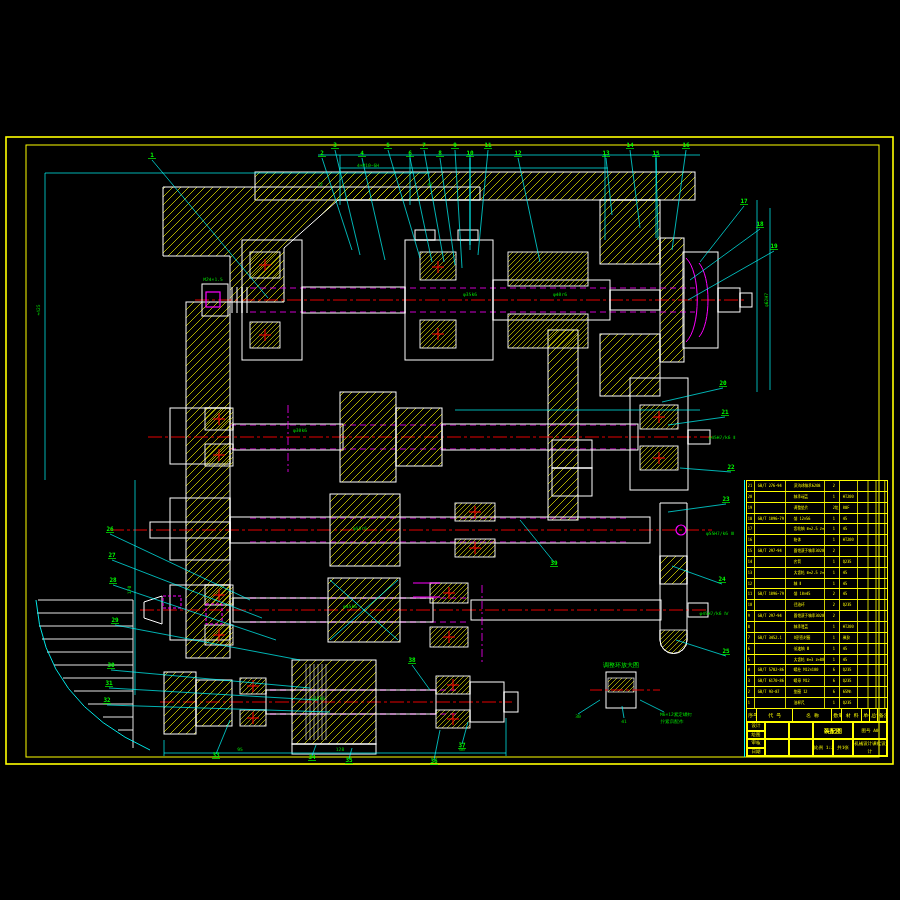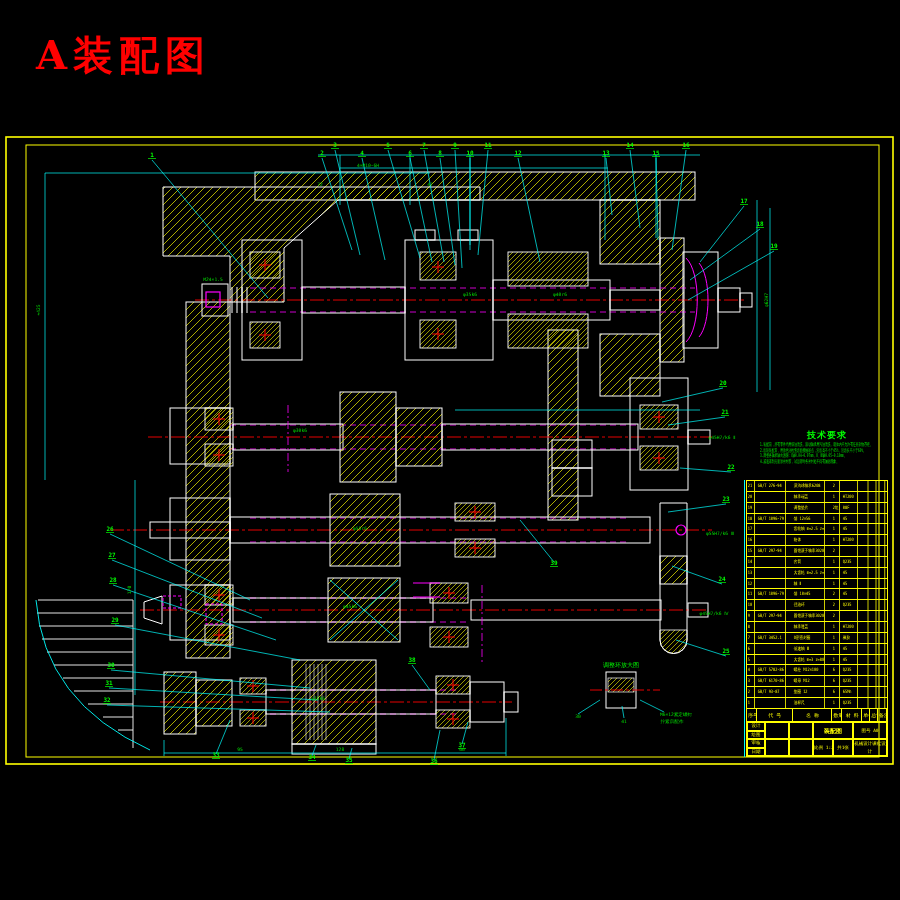--- a/index.html
+++ b/index.html
@@ -23,21 +23,20 @@
   #tblock{position:absolute;left:0;top:241px;width:140px;height:34px;}
   .tb{position:absolute;box-sizing:border-box;border:.5px solid #ffff00;color:#ffff00;font-size:4.5px;
       overflow:hidden;white-space:nowrap;text-align:center;}
   .tb.big{font-size:6px;font-weight:bold;line-height:16px;}
 </style>
 </head>
 <body>
 
 <div id="stage">
 
-  <div id="page-title">A装配图</div>
 
   <svg id="cad" width="900" height="900" viewBox="0 0 900 900">
     <defs>
       <pattern id="h" patternUnits="userSpaceOnUse" width="8" height="8">
         <path d="M-2,10 L10,-2 M2,14 L14,2" stroke="#d8d800" stroke-width="0.8" fill="none"></path>
       </pattern>
       <pattern id="h2" patternUnits="userSpaceOnUse" width="5" height="5">
         <path d="M-1,6 L6,-1" stroke="#d8d800" stroke-width="0.7" fill="none"></path>
       </pattern>
     </defs>
@@ -368,29 +367,20 @@
 
     <text id="detail-cap" x="621" y="667" fill="#00ff00" font-size="6" text-anchor="middle">调整环放大图</text>
     <g id="g-detail-labels">
         <text x="578" y="718" fill="#00e000" font-size="4.6" text-anchor="middle">30</text>
         <text x="624" y="723" fill="#00e000" font-size="4.6" text-anchor="middle">41</text>
         <text x="676" y="716" fill="#00e000" font-size="4.6" text-anchor="middle">M6×12紧定螺钉</text>
         <text x="672" y="723" fill="#00e000" font-size="4.6" text-anchor="middle">拧紧后配作</text>
       </g>
   </svg>
 
-  <div id="tech">
-    <div class="hd">技术要求</div>
-    <div id="tech-lines">
-        <div class="ln">1.装配前，所有零件均用煤油清洗，滚动轴承用汽油清洗，箱体内不允许有任何杂物存在。</div>
-        <div class="ln">2.齿轮装配后，用涂色法检查齿面接触斑点，沿齿高不小于45%，沿齿长不小于60%。</div>
-        <div class="ln">3.调整各轴承轴向游隙：Ⅰ轴0.04~0.07mm，Ⅱ、Ⅲ轴0.05~0.10mm。</div>
-        <div class="ln">4.减速器剖分面涂密封胶，试运转时各密封处不得有漏油现象。</div>
-      </div>
-  </div>
 
   <div id="bom-accent"></div>
   <div id="bom">
     <div id="bom-rows">
         <div class="bomrow">
           <div class="c" style="width: 10px;">21</div>
           <div class="c" style="width: 36px;">GB/T 276-94</div>
           <div class="c" style="width: 40px;">深沟球轴承6208</div>
           <div class="c" style="width: 10px;">2</div>
           <div class="c" style="width: 20px;"></div>

